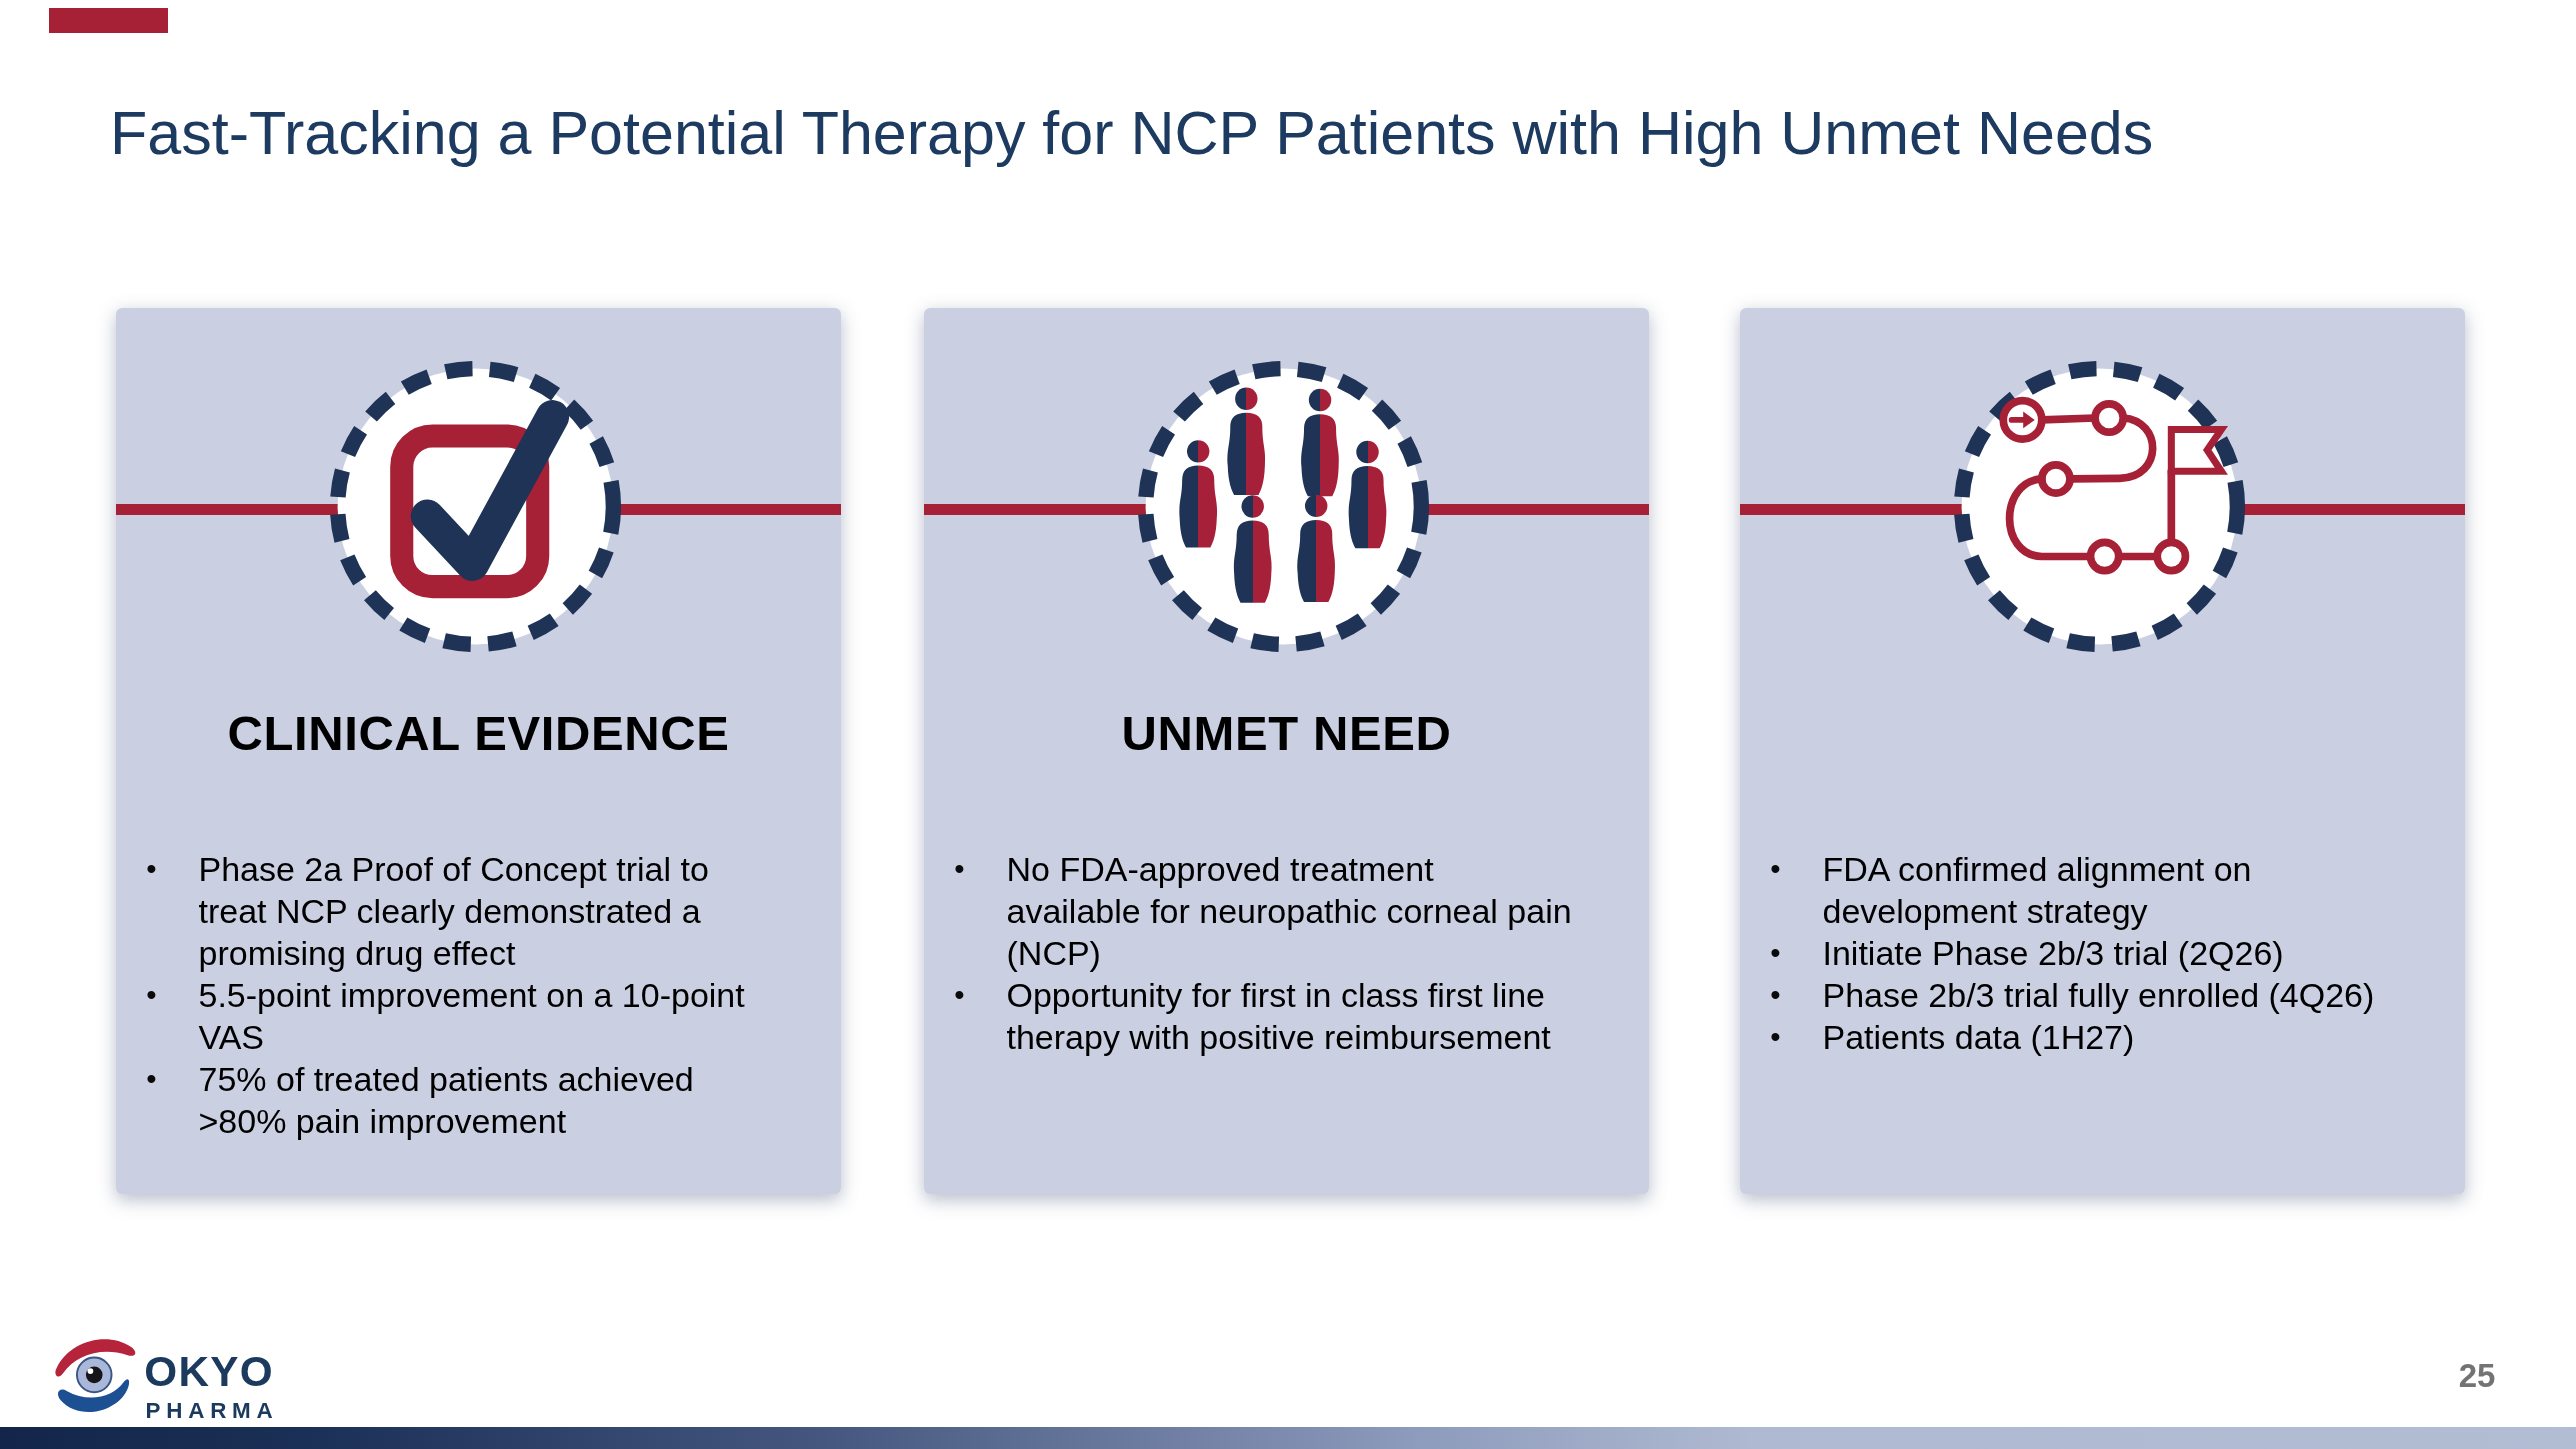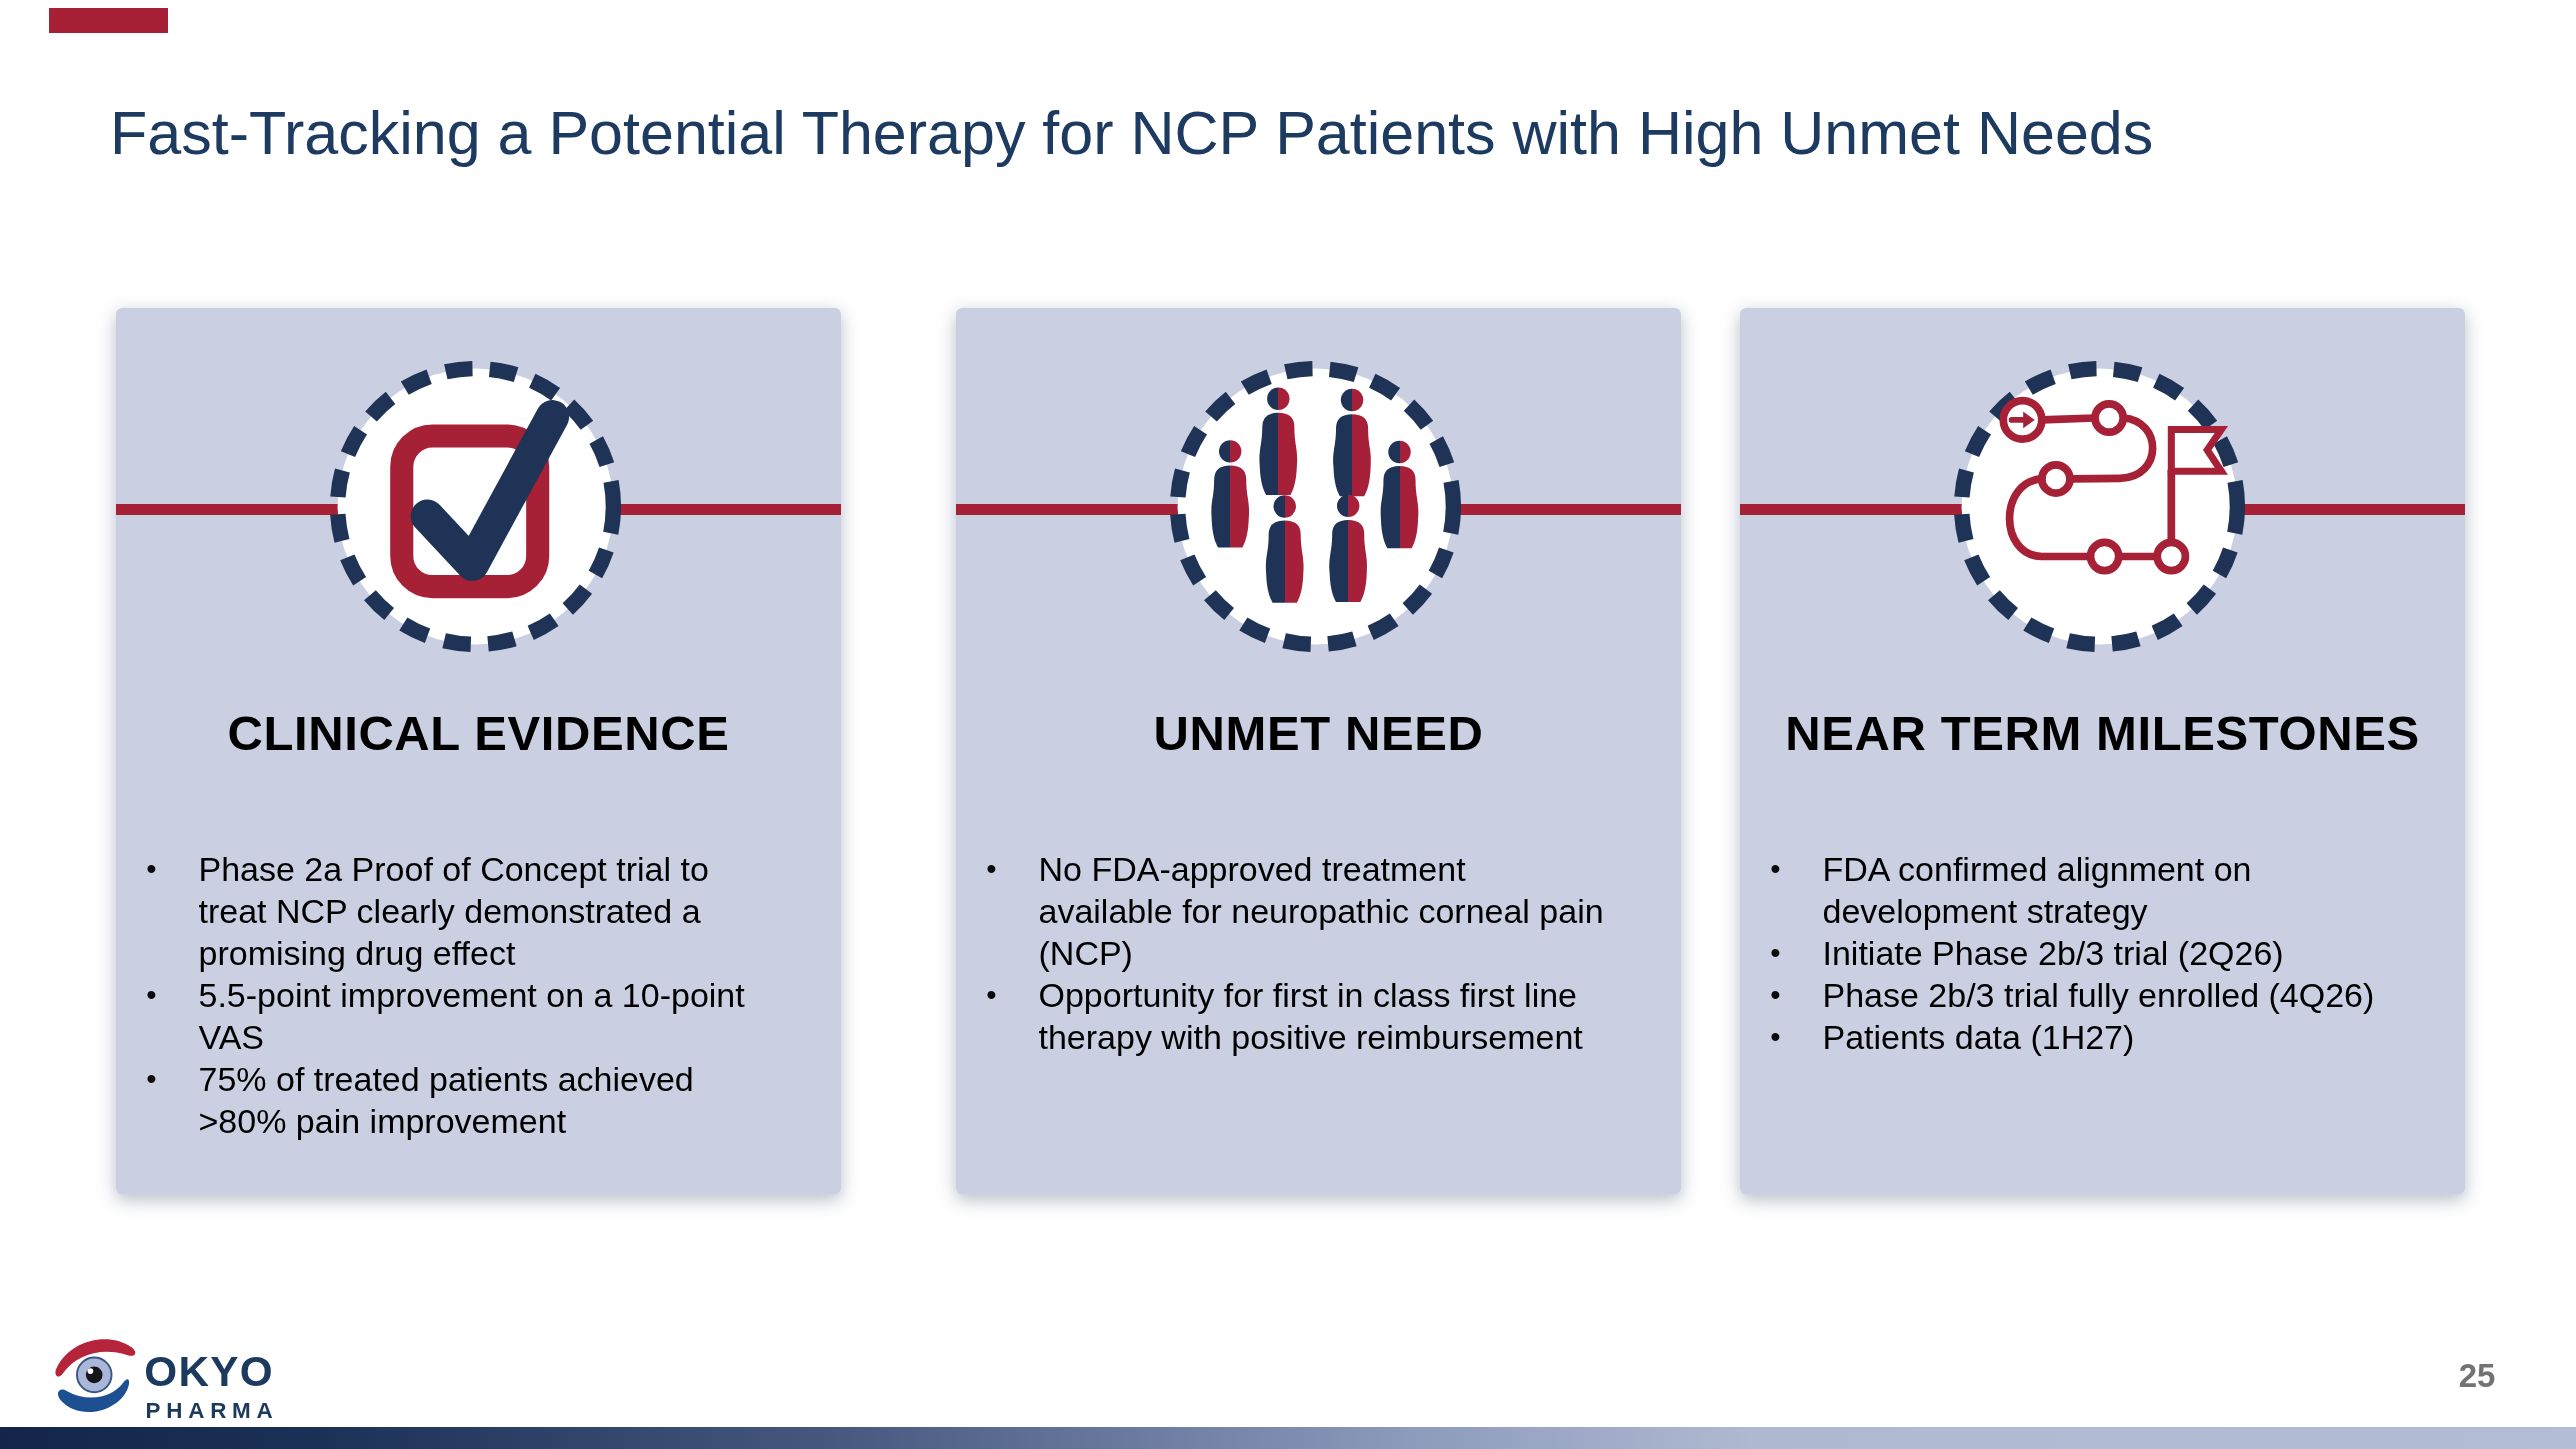--- a/index.html
+++ b/index.html
@@ -10,21 +10,21 @@
   .red-chip{position:absolute;left:49px;top:8.3px;width:119px;height:24.4px;background:#A62036;}
   .slide-title{
     position:absolute;left:110px;top:90px;width:2374px;
     font-size:61px;font-weight:normal;color:#1D3A60;letter-spacing:0px;white-space:nowrap;margin-top:8px;
   }
   .card{
     position:absolute;top:308px;width:725px;height:886px;
     background:#CAD0E2;border-radius:6.4px;
     box-shadow:0 5.1px 18px rgba(100,110,140,0.45);
   }
-  .card1{left:116px;} .card2{left:956px;} .card3{left:1740px;}
+  .card1{left:116px;} .card2{left:924px;} .card3{left:1740px;}
   .accent-line{
     position:absolute;left:0;top:196px;width:100%;height:11px;background:#A62036;
   }
   .ring-wrap{position:absolute;left:212px;top:51px;width:295px;height:295px;}
   .card-heading{
     position:absolute;top:397px;left:0;width:100%;text-align:center;
     font-size:49px;font-weight:bold;color:#000000;letter-spacing:0.6px;
   }
   .bullets{
     position:absolute;top:540px;left:22.5px;right:16px;
@@ -141,21 +141,20 @@
         <path d="M140,187 C74,190 72,306 140,308 L214,308"></path>
         <circle cx="238" cy="308" r="22" fill="#ffffff"></circle>
         <line x1="261" y1="308" x2="319" y2="308"></line>
         <circle cx="342" cy="308" r="22" fill="#ffffff"></circle>
         <line x1="342" y1="285" x2="342" y2="175"></line>
         <path d="M342,175 L342,110 L420,110 L398,142 L420,175 Z" stroke-width="11"></path>
       </g>
       <path d="M111,82 L129,95 L111,108 Z" fill="#A62036"></path>
     </svg>
   </div>
-  <div class="card-heading">NEAR TERM MILESTONES</div>
   <ul class="bullets">
     <li>
       <span class="bullet-dot">•</span>
       <span class="bullet-text">FDA confirmed alignment on
 development strategy</span>
     </li>
     <li>
       <span class="bullet-dot">•</span>
       <span class="bullet-text">Initiate Phase 2b/3 trial (2Q26)</span>
     </li>

